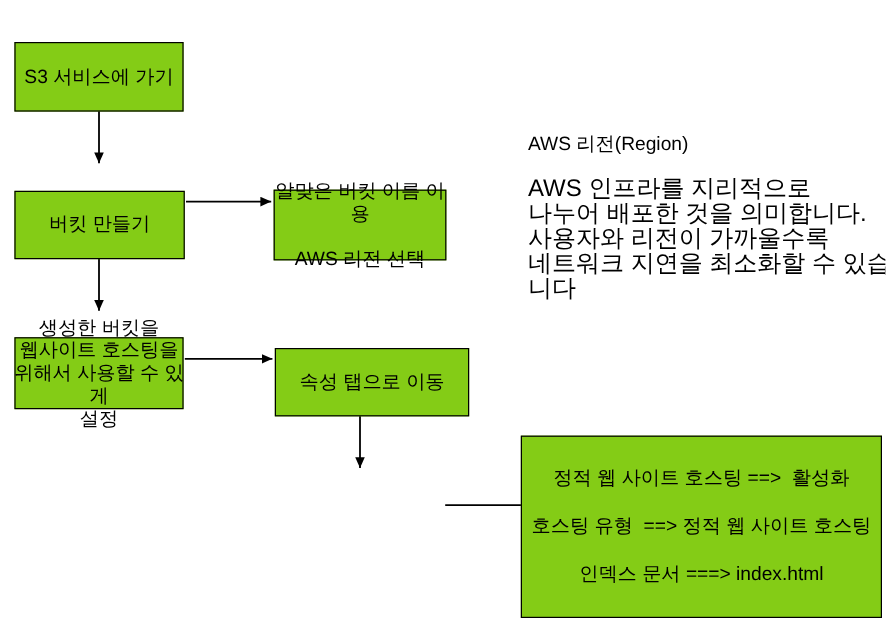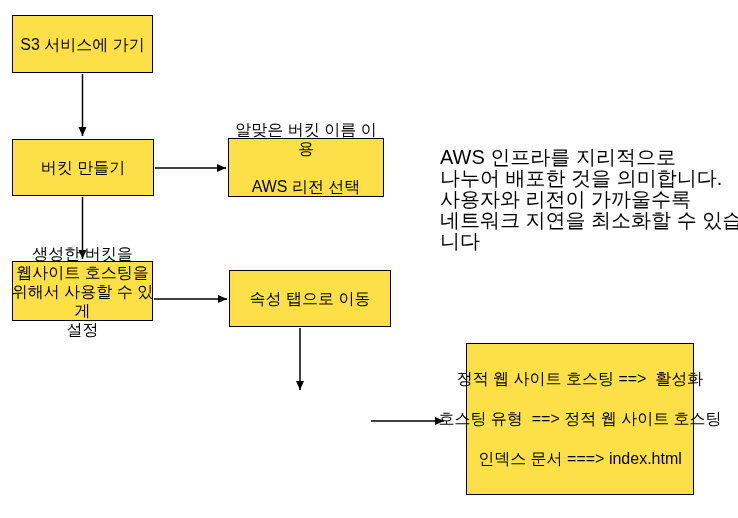--- a/index.html
+++ b/index.html
@@ -11,27 +11,28 @@
     position: relative;
     width: 738px;
     height: 518px;
     background: #ffffff;
     font-family: "Liberation Sans", "DejaVu Sans", sans-serif;
     color: #000000;
     overflow: hidden;
   }
   .node {
     position: absolute;
-    background: #fde047;
+    background: #84cc16;
     border: 1.5px solid #000000;
     display: flex;
     align-items: center;
     justify-content: center;
     text-align: center;
     box-sizing: border-box;
+    margin-top: 20px;
   }
   .node-text {
     white-space: pre;
     font-size: 16px;
     line-height: 19px;
     color: #000000;
   }
   .node-settings .node-text {
     line-height: 20px;
   }
@@ -80,47 +81,48 @@
   </svg>
 
   <div class="node" style="left:12px; top:15px; width:141px; height:58px;">
     <div class="node-text">S3 서비스에 가기</div>
   </div>
 
   <div class="node" style="left:12px; top:139px; width:142px; height:57px;align-items:center;">
     <div class="node-text">버킷 만들기</div>
   </div>
 
-  <div class="node" style="left:228px; top:138px; width:156px; height:59px;align-items:flex-end;">
+  <div class="node" style="left:228px; top:138px; width:144px; height:59px;">
     <div class="node-text">알맞은 버킷 이름 이
 용
 
 AWS 리전 선택</div>
   </div>
 
   <div class="node" style="left:12px; top:261px; width:141px; height:60px;">
     <div class="node-text">생성한 버킷을
 웹사이트 호스팅을
 위해서 사용할 수 있
 게
 설정</div>
   </div>
 
   <div class="node" style="left:229px; top:270px; width:162px; height:57px;">
     <div class="node-text">속성 탭으로 이동</div>
   </div>
 
 
-  <div class="node node-settings" style="left:466px; top:343px; width:228px; height:152px;">
+  <div class="node node-settings" style="left:434px; top:343px; width:301px; height:152px;">
     <div class="node-text">정적 웹 사이트 호스팅 ==&gt;  활성화
 
 호스팅 유형  ==&gt; 정적 웹 사이트 호스팅
 
 인덱스 문서 ===&gt; index.html</div>
   </div>
 
+  <div class="note-title">AWS 리전(Region)</div>
   <div class="note-body">AWS 인프라를 지리적으로
 나누어 배포한 것을 의미합니다.
 사용자와 리전이 가까울수록
 네트워크 지연을 최소화할 수 있습
 니다</div>
 
 </div>
 
 </body></html>

